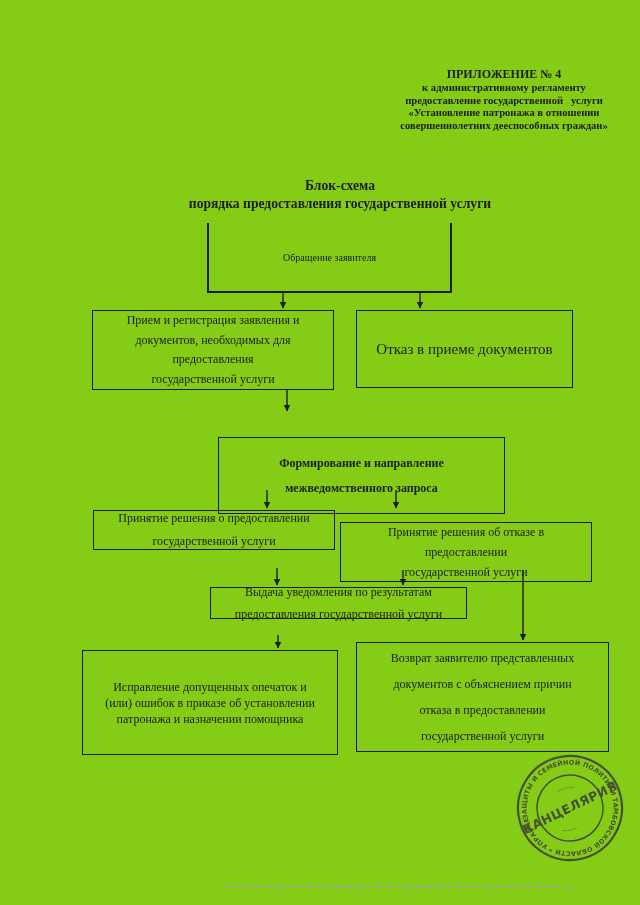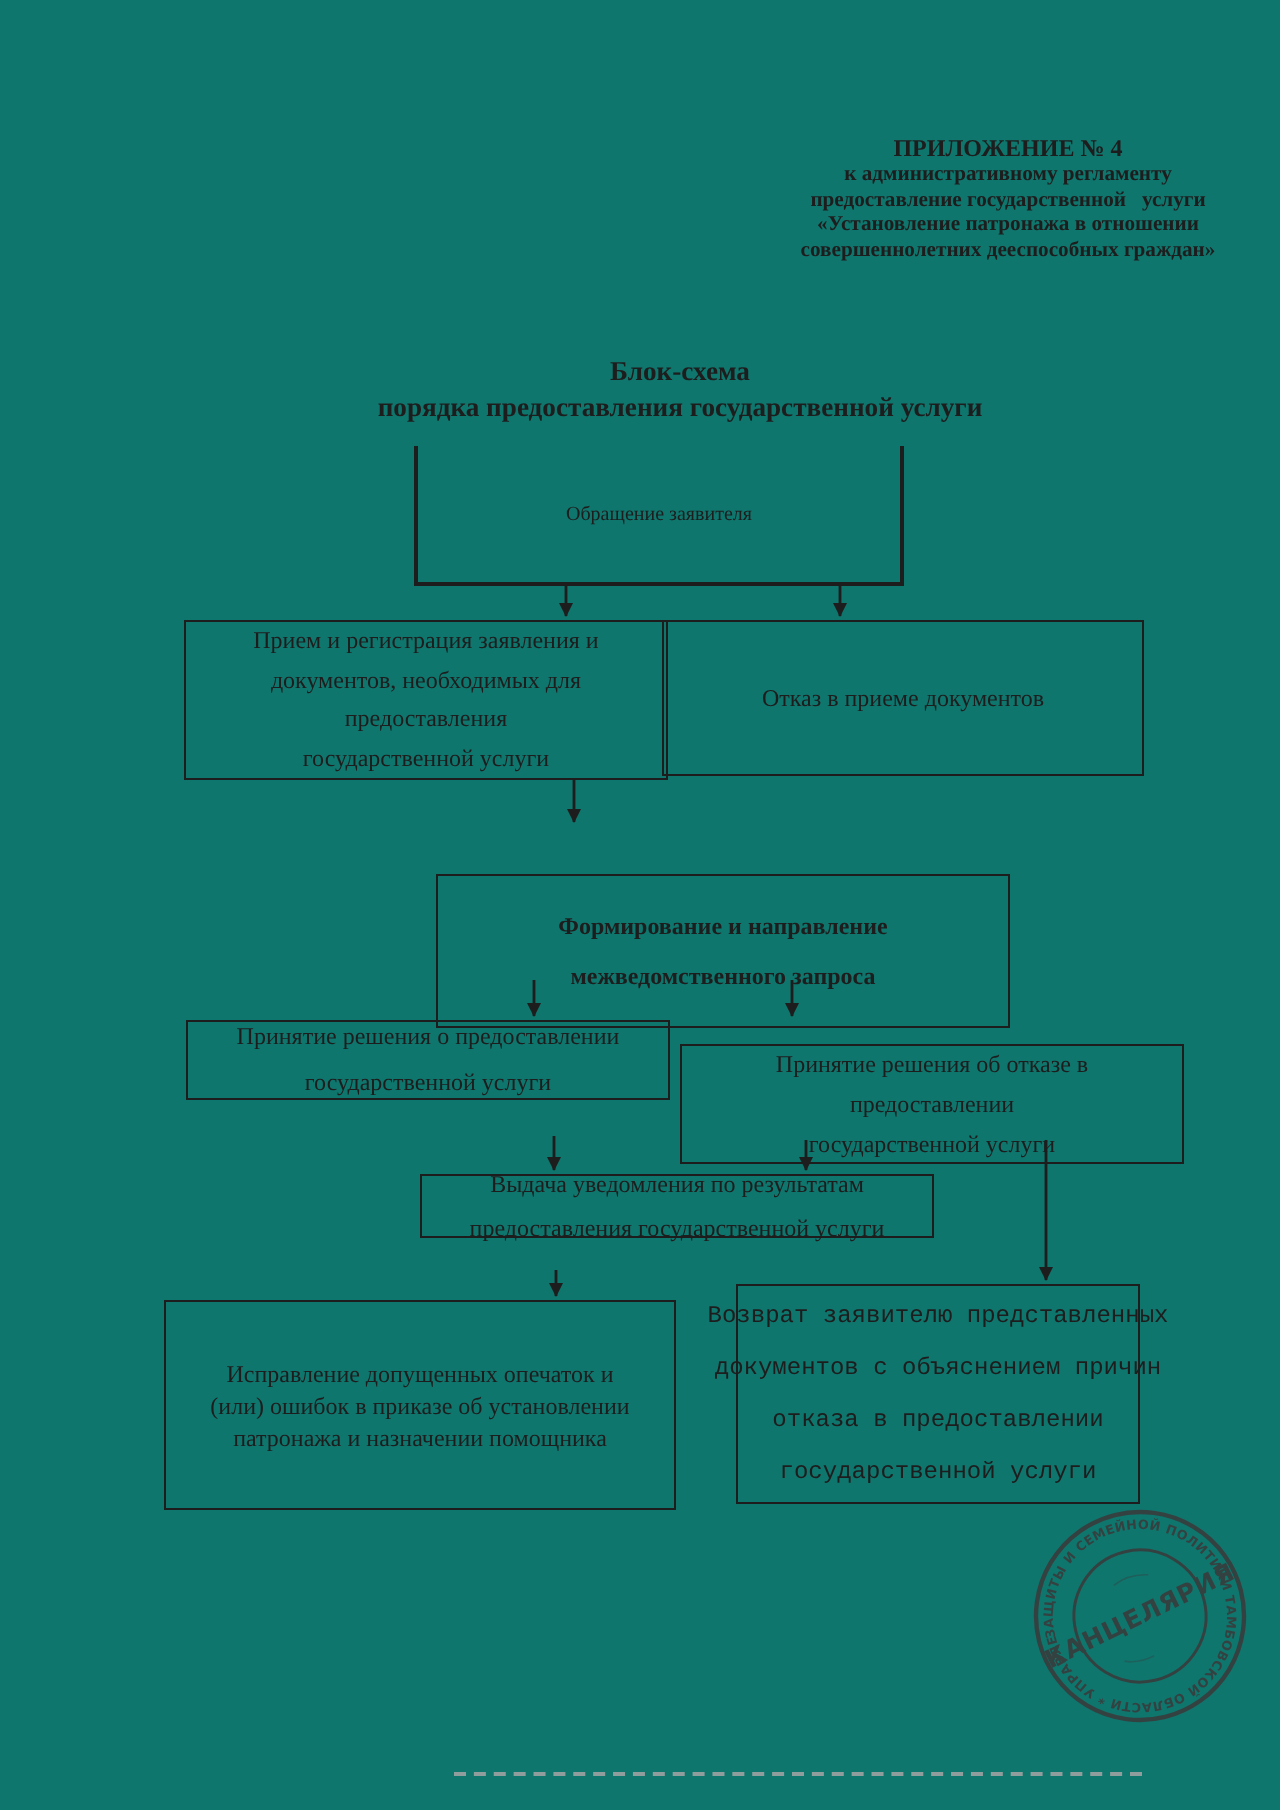--- a/index.html
+++ b/index.html
@@ -1,19 +1,19 @@
 <!DOCTYPE html>
 <html lang="ru"><head>
 <meta charset="utf-8">
 <style>
   html,body{margin:0;padding:0;background:#e8e8e8;}
   .page{
     position:relative;
     width:640px;height:905px;
-    background:#0f766e;
+    background:#84cc16;
     font-family:"Liberation Serif","DejaVu Serif",serif;
     color:#1d1d1d;
     overflow:hidden;
     margin:0 auto;
   }
   
   .hdr{
     position:absolute;left:378px;top:67px;width:252px;
     text-align:center;font-weight:bold;font-size:10.6px;line-height:12.6px;
   }
@@ -28,27 +28,27 @@
   
   .node{
     position:absolute;box-sizing:border-box;
     border:1.7px solid #1d1d1d;
     display:flex;align-items:center;justify-content:center;
     font-size:12px;text-align:center;
   }
   .node span{white-space:pre;display:block;text-align:center;}
   .n-appeal   {left:207px;top:223px;width:245px;height:70px;border-top:none;border-width:2px;font-size:10px;}
   .n-reception{left:92px; top:310px;width:242px;height:80px;line-height:19.5px;}
-  .n-refusal  {left:331px;top:310px;width:241px;height:78px;font-size:12px;}
+  .n-refusal  {left:356px;top:310px;width:217px;height:78px;font-size:15px;}
   .n-interag  {left:218px;top:437px;width:287px;height:77px;line-height:25px;font-weight:bold;}
   .n-grant    {left:93px; top:510px;width:242px;height:40px;line-height:23px;}
   .n-refuse   {left:340px;top:510px;width:252px;height:60px;line-height:20px;margin-top:12px;}
   .n-notif    {left:210px;top:587px;width:257px;height:32px;line-height:22px;}
   .n-correct  {left:82px; top:650px;width:256px;height:105px;line-height:16px;}
-  .n-return   {left:368px;top:642px;width:202px;height:110px;line-height:26px;font-family:Liberation Mono, monospace;}
+  .n-return   {left:356px;top:642px;width:253px;height:110px;line-height:26px;}
   
   .overlay{position:absolute;left:0;top:0;pointer-events:none;}
   .stamp{position:absolute;left:495px;top:748px;opacity:.85;}
   
   .scan-dashes{
     position:absolute;left:227px;top:886px;width:344px;height:0;
     border-top:2px dashed #a6a6a6;
     opacity:.85;
   }
 </style>

